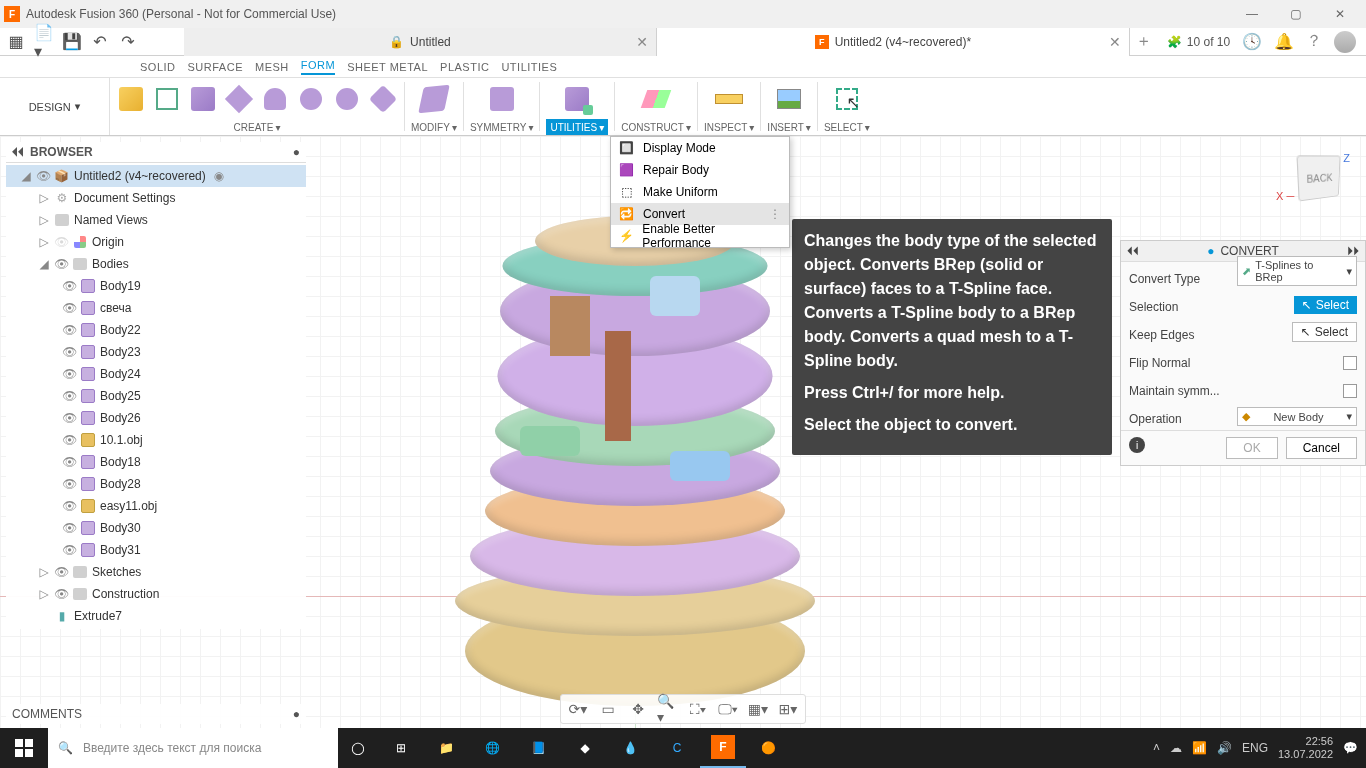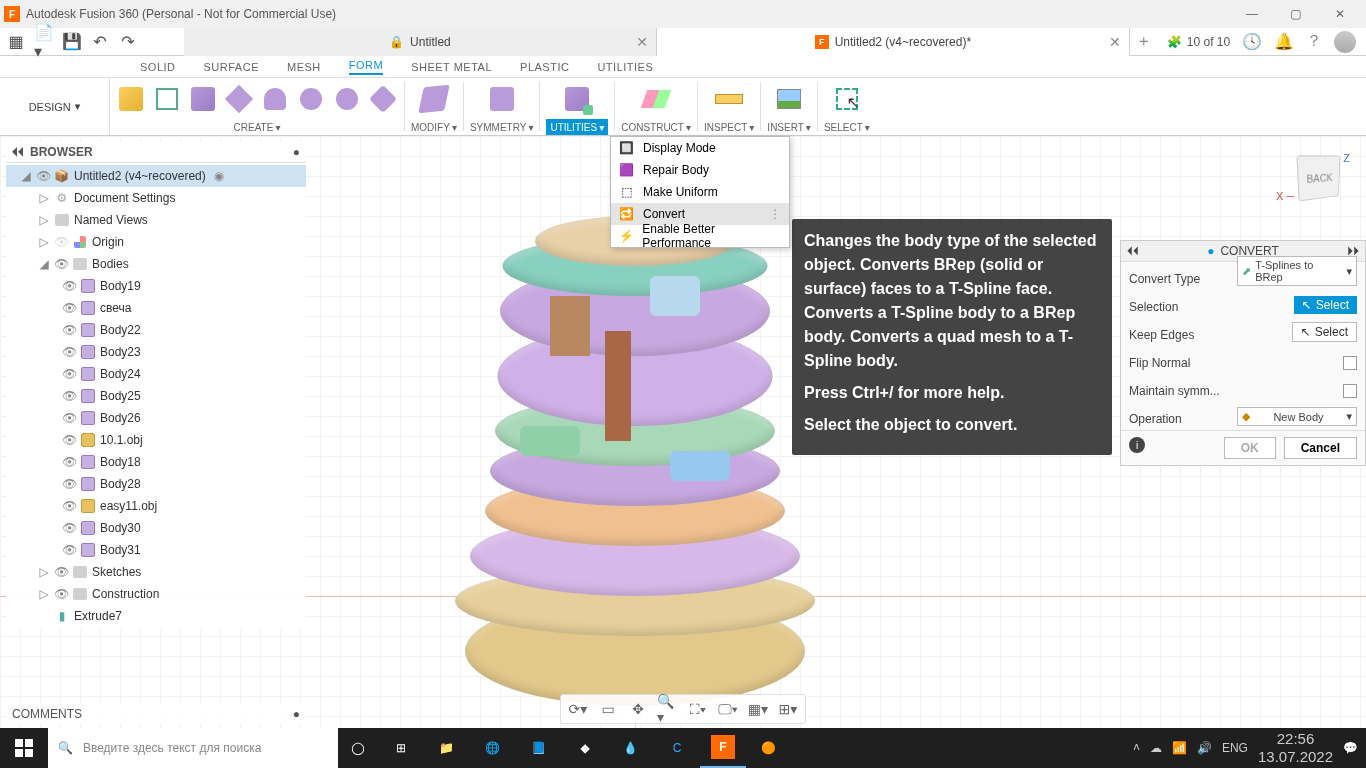--- a/index.html
+++ b/index.html
@@ -22,21 +22,21 @@
 .tab .close { color:#888; font-size:14px;}
 .tab .lock-icon { color:#888;}
 .tab .f-icon { width:14px;height:14px;background:#ff6b00;color:#fff;font-size:9px;font-weight:bold;display:flex;align-items:center;justify-content:center;}
 .tab-add { width:28px; display:flex;align-items:center;justify-content:center; color:#888; cursor:pointer;}
 .right-status { display:flex; align-items:center; gap:12px; padding:0 10px;}
 .right-status .ext { display:flex; align-items:center; gap:4px; font-size:12px; color:#555;}
 .ext-icon { color:#888;}
 .avatar { width:22px; height:22px; border-radius:50%; background:linear-gradient(#ccc,#aaa);}
 
 
-.ribbon-tabs { height: 22px; display:flex; align-items:center; gap: 28px; padding-left: 140px; font-size: 11px; color:#666; background:#fff; border-bottom:1px solid #e0e0e0;}
+.ribbon-tabs { height: 22px; display:flex; align-items:center; gap: 12px; padding-left: 140px; font-size: 11px; color:#666; background:#fff; border-bottom:1px solid #e0e0e0;}
 .ribbon-tabs .rtab { cursor:pointer; letter-spacing:0.5px;}
 .ribbon-tabs .rtab.active { color:#0696d7; border-bottom:2px solid #0696d7; padding-bottom:2px;}
 .ribbon-body { height: 58px; background:#fff; border-bottom:1px solid #ccc; display:flex; align-items:stretch;}
 .design-btn { width: 110px; display:flex; align-items:center; justify-content:center; font-size:11px; color:#444; gap:4px; cursor:pointer; border-right:1px solid #e0e0e0;}
 .ribbon-group { display:flex; flex-direction:column; align-items:center; justify-content:space-between; padding: 2px 6px 0 6px; position:relative;}
 .ribbon-group .icons { display:flex; gap:6px; align-items:center; height:38px;}
 .ribbon-group .label { font-size:10px; color:#666; height:16px; display:flex; align-items:center; gap:2px; cursor:pointer;}
 .ribbon-group .label.active { color:#0696d7;}
 .ribbon-sep { width:1px; background:#e0e0e0; margin:4px 0;}
 .r-icon { width:30px; height:30px; display:flex;align-items:center;justify-content:center; cursor:pointer;}
@@ -91,21 +91,21 @@
 .convert-panel { position:absolute; right:0; top:104px; width:246px; background:#fafafa; border:1px solid #ccc; font-size:12px; color:#444; z-index:20;}
 .cp-head { display:flex; align-items:center; gap:6px; padding:3px 6px; background:#f0f0f0; border-bottom:1px solid #ddd;}
 .cp-head .bullet { color:#0696d7;}
 .cp-row { display:flex; align-items:flex-end; padding:4px 8px; gap:17px; height:28px;}
 .cp-row .lbl { flex:1;}
 .cp-sel-btn { background:#0696d7; color:#fff; padding:2px 8px; border:none; cursor:pointer; display:flex;align-items:center;gap:4px; font-size:12px;}
 .cp-sel-btn2 { background:#fff; color:#333; padding:2px 8px; border:1px solid #bbb; cursor:pointer; display:flex;align-items:center;gap:4px; font-size:12px;}
 .cp-combo { border:1px solid #bbb; padding:2px 4px; display:flex; align-items:center; gap:4px; font-size:11px; width:120px; justify-content:space-between; background:#fff;}
 .cp-check { width:14px;height:14px; border:1px solid #999; background:#fff;}
 .cp-btns { display:flex; justify-content:flex-end; gap:8px; padding:6px 8px; border-top:1px solid #ddd;}
-.cp-btn { padding:3px 16px; border:1px solid #bbb; background:#fff; font-size:12px; cursor:pointer;font-weight:bold;}
+.cp-btn { padding:3px 16px; border:1px solid #bbb; background:#fff; font-size:12px; cursor:pointer;}
 .cp-btn.disabled { color:#aaa;}
 .cp-info { width:16px;height:16px;border-radius:50%;background:#444;color:#fff;display:flex;align-items:center;justify-content:center;font-size:10px;margin-right:auto;}
 
 
 .comment-bar { position:absolute; left:6px; bottom:4px; width:300px; display:flex; align-items:center; padding:3px 6px; font-size:12px; color:#555; background:rgba(255,255,255,0.9);}
 
 
 .navbar { position:absolute; left:50%; bottom:4px; transform:translateX(-50%); display:flex; gap:8px; background:rgba(255,255,255,0.9); padding:3px 6px; border:1px solid #ddd; border-radius:3px;}
 .navbar .nb { width:22px;height:22px;display:flex;align-items:center;justify-content:center;color:#666;cursor:pointer;font-size:14px;}
 
@@ -115,21 +115,21 @@
 .grid-overlay { background-image: linear-gradient(rgba(100,80,60,0.12) 1px, transparent 1px), linear-gradient(90deg, rgba(100,80,60,0.12) 1px, transparent 1px); background-size: 4px 4px;}
 
 
 .taskbar { position:absolute; left:0; right:0; bottom:0; height:40px; background:#1f1f1f; display:flex; align-items:center; color:#fff; font-size:12px;}
 .taskbar .startbtn { width:48px;height:40px;display:flex;align-items:center;justify-content:center; cursor:pointer;}
 .taskbar .searchbox { flex: 0 0 290px; height:40px; background:#fff; color:#888; display:flex; align-items:center; padding:0 10px; gap:10px;}
 .taskbar .tb-icons { display:flex; align-items:center; height:40px;}
 .taskbar .tb-icon { width:46px; height:40px; display:flex;align-items:center;justify-content:center; cursor:pointer;}
 .taskbar .tb-icon.active { border-bottom:2px solid #76b9ed;}
 .taskbar .tray { margin-left:auto; display:flex; align-items:center; gap:10px; padding:0 8px; color:#ccc;}
-.taskbar .clock { text-align:center; line-height:1.2; font-size:15px;}
+.taskbar .clock { text-align:right; line-height:1.2; font-size:11px;}
 .win-logo { display:grid; grid-template:repeat(2,8px)/repeat(2,8px); gap:2px;}
 .win-logo span { background:#fff;}
 .cortana { width: 40px; height: 30px; }
 </style>
 </head>
 <body>
 
 <div class="titlebar">
   <div class="app-icon">F</div>
   <span>Autodesk Fusion 360 (Personal - Not for Commercial Use)</span>

